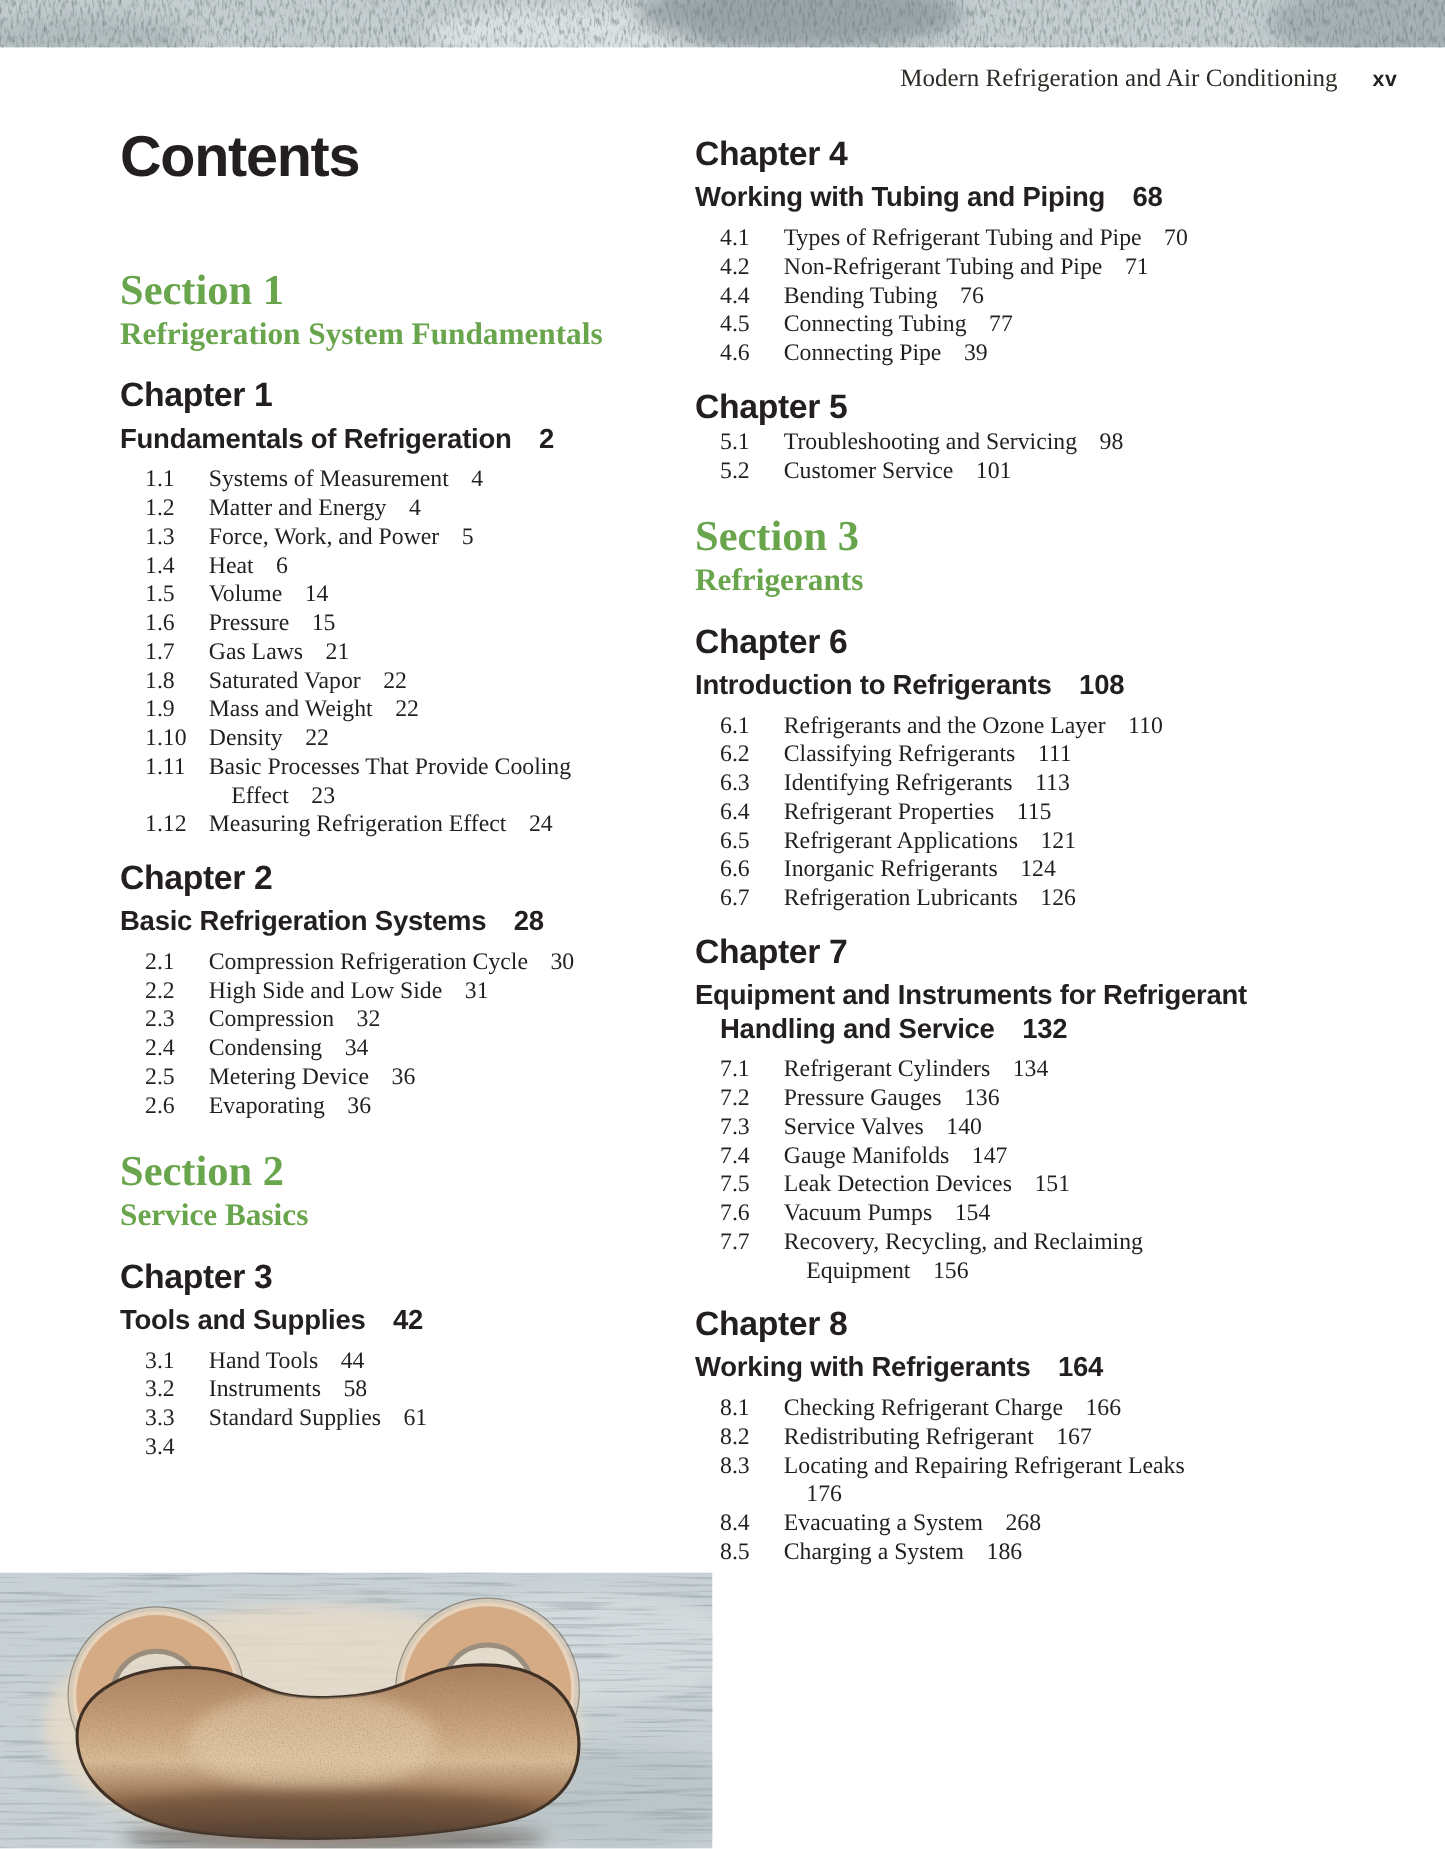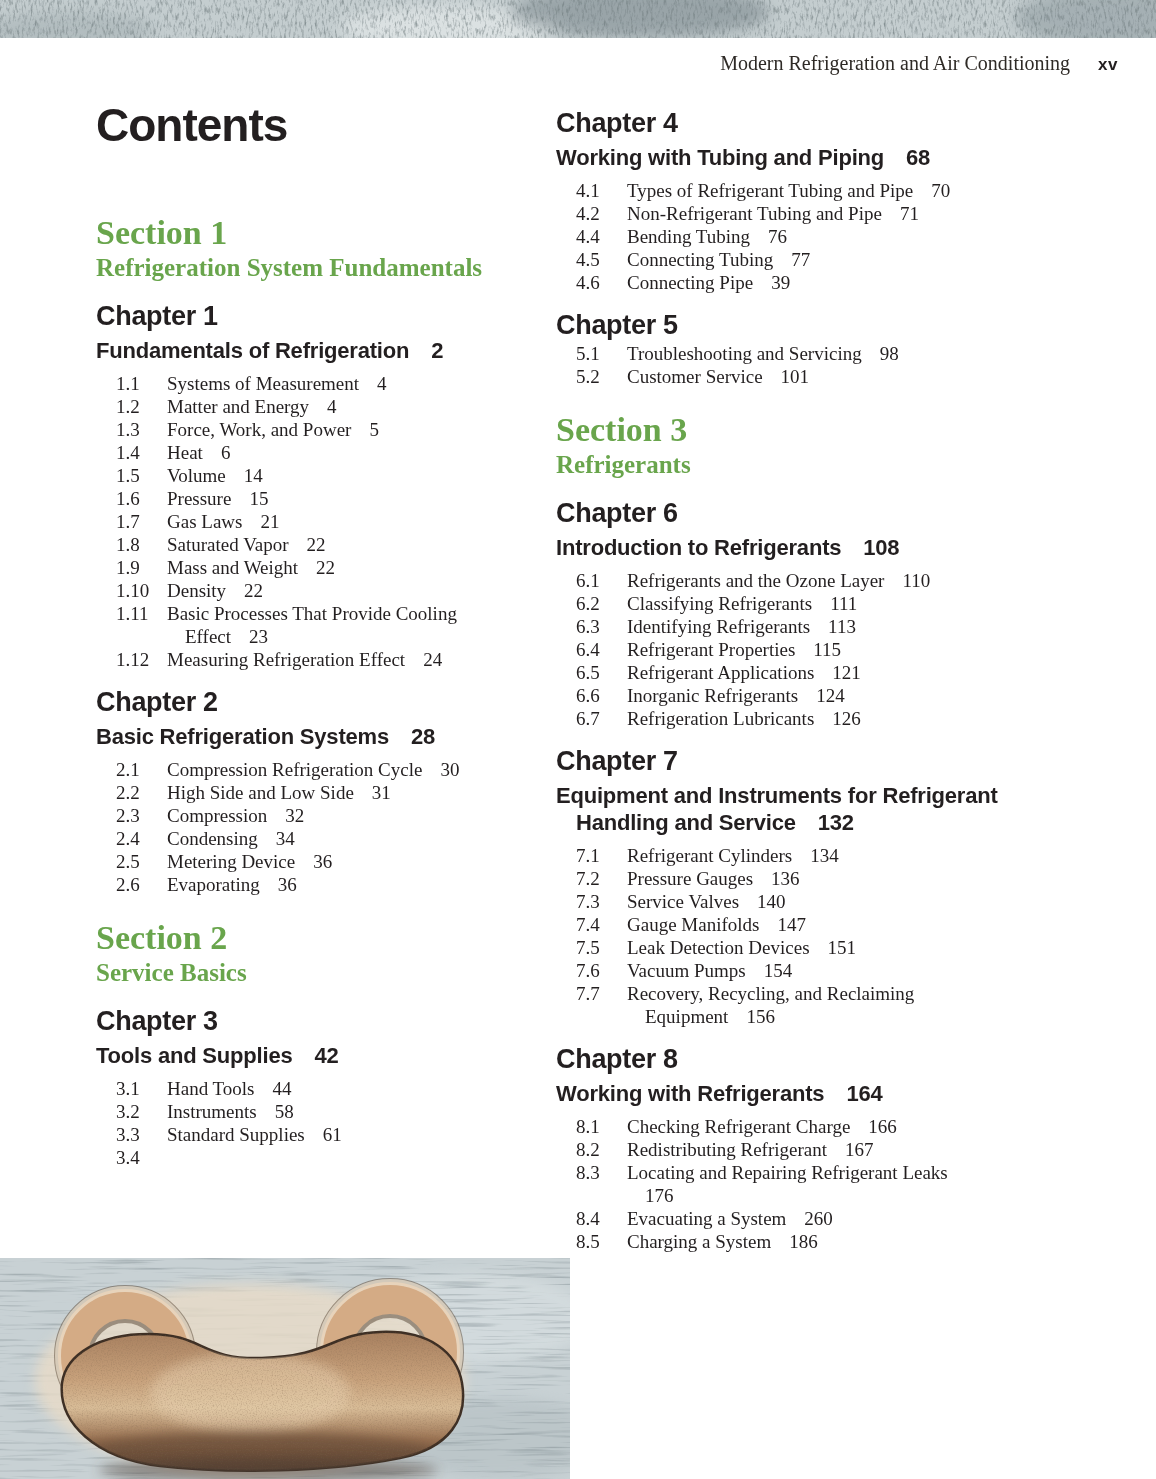--- a/index.html
+++ b/index.html
@@ -339,21 +339,21 @@
             <div class="toc-item">
               <span class="toc-num">8.2</span>
               <span class="toc-text">Redistributing Refrigerant<span class="toc-page">167</span></span>
             </div>
             <div class="toc-item">
               <span class="toc-num">8.3</span>
               <span class="toc-text">Locating and Repairing Refrigerant Leaks<br><span class="toc-page newline">176</span></span>
             </div>
             <div class="toc-item">
               <span class="toc-num">8.4</span>
-              <span class="toc-text">Evacuating a System<span class="toc-page">260</span></span>
+              <span class="toc-text">Evacuating a System<span class="toc-page">268</span></span>
             </div>
             <div class="toc-item">
               <span class="toc-num">8.5</span>
               <span class="toc-text">Charging a System<span class="toc-page">186</span></span>
             </div>
           </div>
         </div>
       </div>
   </div>
 

